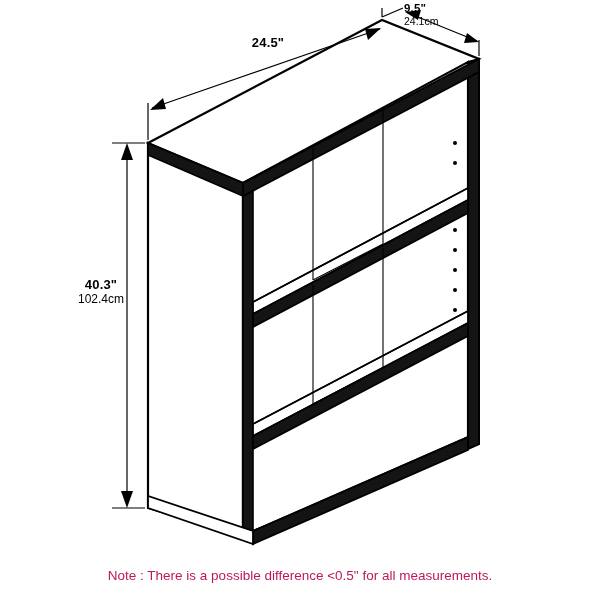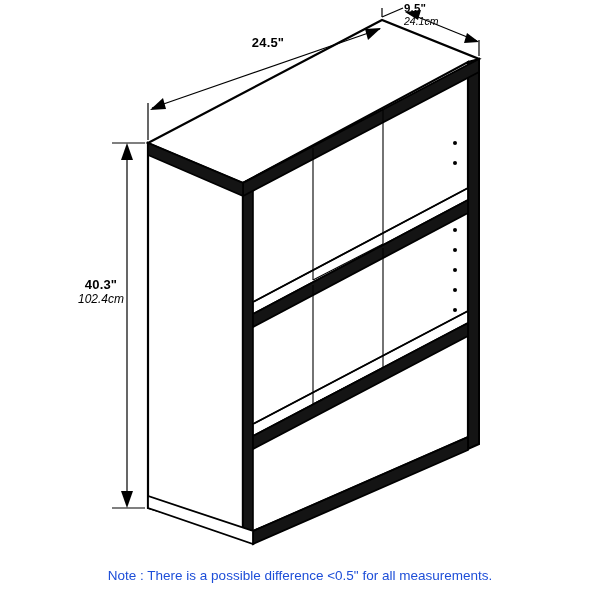--- a/index.html
+++ b/index.html
@@ -34,21 +34,20 @@
     white-space: nowrap;
   }
   .dim-imperial {
     font-size: 13px;
     font-weight: bold;
     letter-spacing: 0.2px;
   }
   .dim-metric {
     font-size: 12px;
     font-weight: normal;
-    font-style: italic;
   }
   .dim-small .dim-imperial { font-size: 11.5px; }
   .dim-small .dim-metric { font-size: 10.5px; }
   #width-label {
     left: 208px;
     top: 36px;
     width: 120px;
   }
   #depth-label {
     left: 404px;
@@ -61,21 +60,21 @@
     top: 278px;
     width: 86px;
   }
   #note {
     position: absolute;
     left: 0;
     top: 568px;
     width: 600px;
     text-align: center;
     font-size: 13.5px;
-    color: #1d4ed8;
+    color: #be185d;
   }
 </style>
 </head>
 <body>
 
 <div id="stage">
 
   <svg class="diagram" viewBox="0 0 600 600">
 
     <g>

